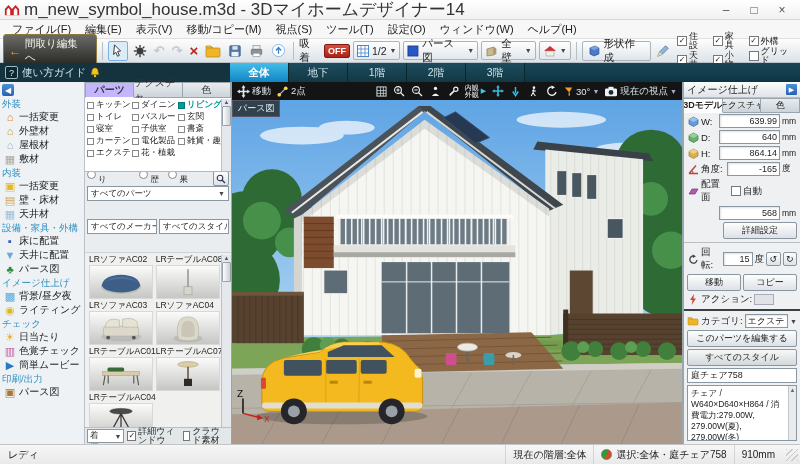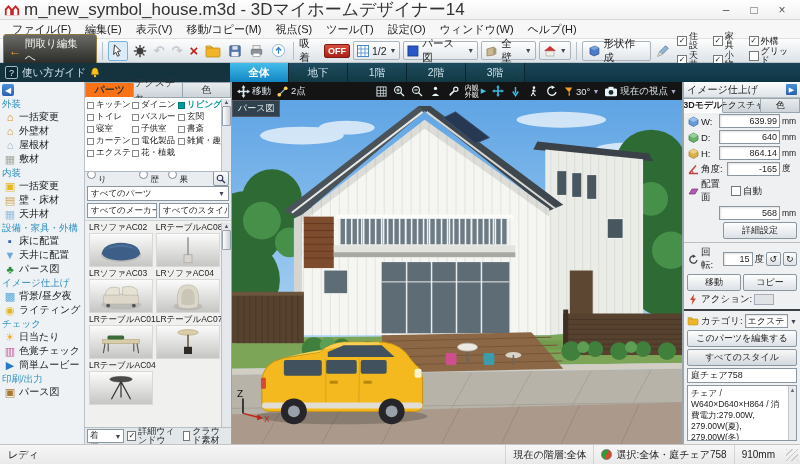--- a/index.html
+++ b/index.html
@@ -44,33 +44,33 @@
   .sidebar{width:85px;background:#eef2f5;border-right:1px solid #b9c2ca;box-sizing:border-box;padding-top:1px;overflow:hidden}
   .collapse{width:12px;height:12px;background:linear-gradient(#4a90d8,#2a60b0);color:#fff;font-size:8px;display:flex;align-items:center;justify-content:center;border-radius:2px;margin:1px 0 1px 2px}
   .sechead{color:#2f8fc0;font-size:9.5px;padding:1px 2px;line-height:11px}
   .sbi{display:flex;align-items:center;gap:3px;padding:1px 2px 1px 4px;font-size:10px;line-height:12px;white-space:nowrap}
   .sic{width:12px;font-size:11px;line-height:11px;text-align:center;flex:0 0 12px}
   
   .partspanel{width:147px;background:#e9edf0;border-right:1px solid #9aa6ae;box-sizing:border-box;display:flex;flex-direction:column;min-height:0}
   .ptabs{display:flex;height:16px}
   .ptab{flex:1;display:flex;align-items:center;justify-content:center;font-size:10px;background:linear-gradient(#e8ecef,#cdd4da);border:1px solid #9aa6ae;border-left:none;color:#333}
   .ptab:first-child{border-left:1px solid #9aa6ae}
-  .ptab.active{background:#f97316;border-bottom:1px solid #fff;font-weight:bold}
+  .ptab.active{background:#c4b5fd;border-bottom:1px solid #fff;font-weight:bold}
   .pcats{height:72px;background:#fff;border-bottom:1px solid #b0b8c0;display:grid;grid-template-columns:45px 46px 1fr 9px;grid-auto-rows:12px;align-content:start;padding-top:1px;overflow:hidden;position:relative}
   .pcat{display:flex;align-items:center;gap:2px;font-size:8.5px;white-space:nowrap;overflow:hidden;padding-left:2px}
   .pcb{width:5px;height:5px;border:1px solid #888;flex:0 0 5px;background:#fff}
   .pcat.sel{color:#019a9a;font-weight:bold}
   .pcat.sel .pcb{background:#019a9a;border-color:#017a7a}
   .vscroll{position:absolute;right:0;top:0;bottom:0;width:9px;background:#e4e8ec;border-left:1px solid #b8c0c8;display:flex;flex-direction:column;align-items:center;font-size:6px;color:#556}
   .vthumb{width:7px;flex:0 0 18px;background:linear-gradient(90deg,#fdfdfd,#c9d0d6);border:1px solid #98a2aa;border-radius:1px;margin-top:1px}
   .radiorow{height:14px;display:flex;align-items:flex-end;gap:4px;padding:0 2px;font-size:8.5px}
   .radio{width:7px;height:7px;border-radius:50%;border:1px solid #889;background:#fff;flex:0 0 7px}
   .ritem{display:flex;align-items:center;gap:2px}
   .searchbtn{margin-left:auto;width:16px;height:13px;border:1px solid #8a96a0;background:linear-gradient(#fff,#dde3e8);border-radius:2px;display:flex;align-items:center;justify-content:center}
-  .ddrow{display:flex;gap:2px;padding:0 2px;margin-bottom:2px}
+  .ddrow{display:flex;gap:2px;padding:0 2px;margin-bottom:18px}
   .dd{flex:1;height:13px;background:#fff;border:1px solid #8a96a0;display:flex;align-items:center;font-size:8.5px;padding:0 3px;gap:2px;overflow:hidden;white-space:nowrap}
   .dd .caret{margin-left:auto}
   .pgrid{flex:1;background:#f0f0ee;border-top:1px solid #cdd2d6;display:grid;grid-template-columns:1fr 1fr 9px;align-content:start;padding:2px 0 0 4px;overflow:hidden;position:relative;min-height:0}
   .pitem{display:flex;flex-direction:column;margin-bottom:2px}
   .pname{font-size:8.5px;line-height:9px;white-space:nowrap;overflow:hidden}
   .pthumb{width:62px;height:32px;background:linear-gradient(#fbfbfb,#c6c6c4);border:1px solid #d8d8d6;margin-top:1px}
   .pbot{height:16px;display:flex;align-items:center;gap:3px;padding:0 2px;font-size:8.5px;border-top:1px solid #b8c0c6;background:#e2e7ea}
   .sortdd{width:38px;height:12px;background:#fff;border:1px solid #8a96a0;display:flex;align-items:center;padding:0 2px;gap:16px}
   
   .viewport{flex:1;display:flex;flex-direction:column;min-width:0;border-right:1px solid #9aa6ae;position:relative}

